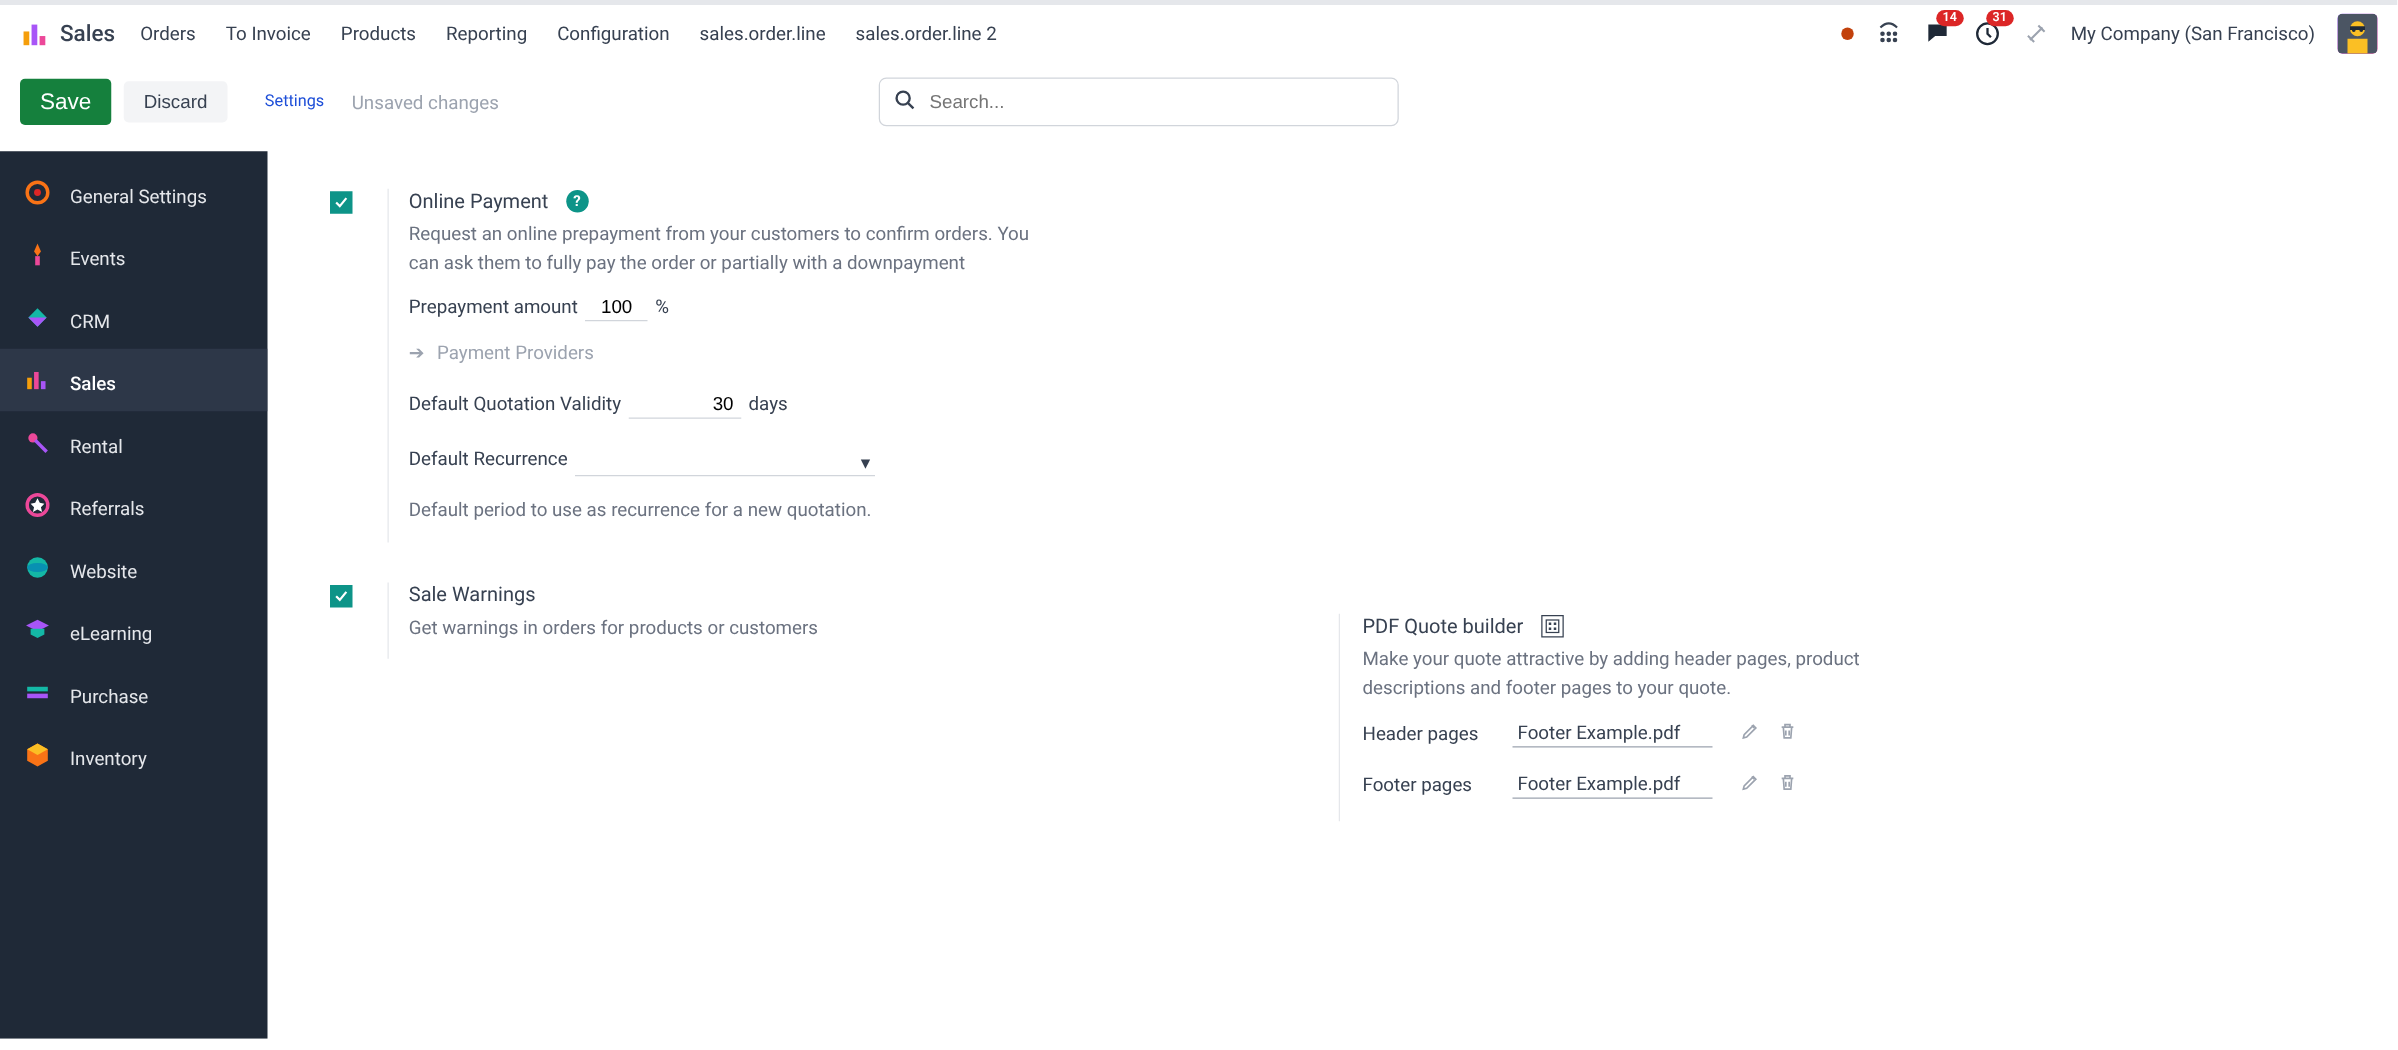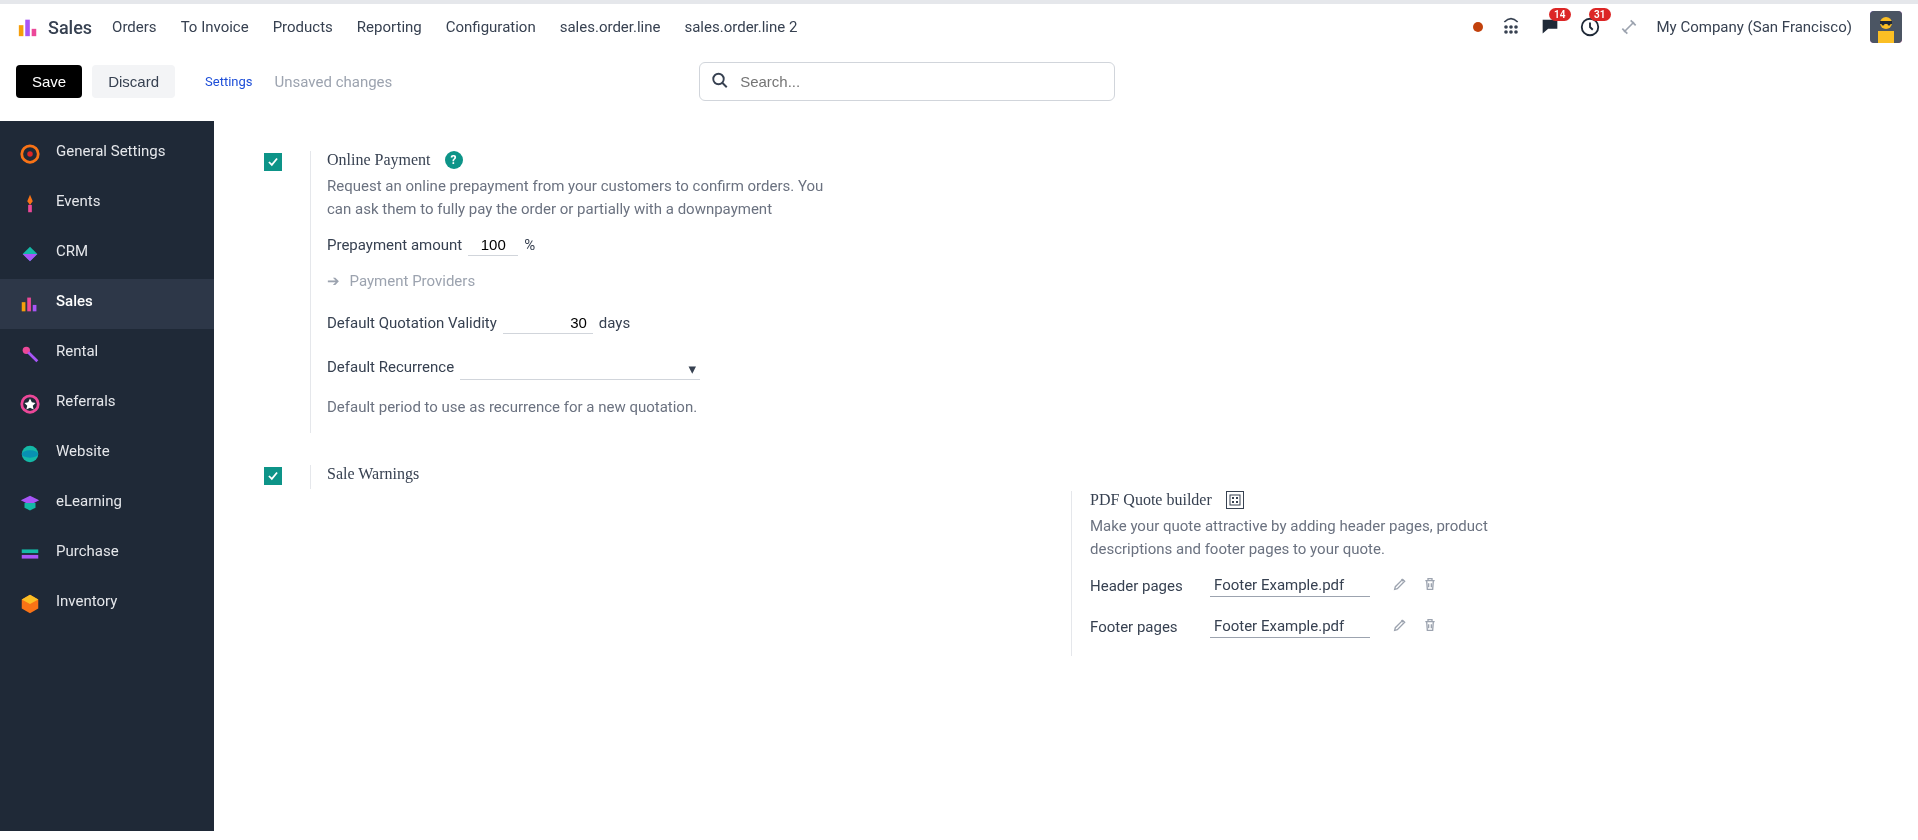--- a/index.html
+++ b/index.html
@@ -14,45 +14,45 @@
 .nav-link { color: #374151; font-size: 15px; cursor: pointer; }
 .navbar-right { margin-left: auto; display: flex; align-items: center; gap: 18px; }
 .status-dot { width: 10px; height: 10px; border-radius: 50%; background: #c2410c; }
 .icon-btn { position: relative; cursor: pointer; color: #374151; display:flex; align-items:center; }
 .badge { position: absolute; top: -8px; right: -10px; background: #dc2626; color: #fff; font-size: 10px; padding: 1px 5px; border-radius: 10px; font-weight: 600; }
 .company-name { font-size: 15px; color: #374151; }
 .avatar { width: 32px; height: 32px; border-radius: 4px; background: linear-gradient(135deg,#8b5cf6,#ec4899); display:flex; align-items:center; justify-content:center; overflow:hidden; }
 
 
 .action-bar { display: flex; align-items: center; padding: 12px 16px 20px 16px; gap: 10px; }
-.btn-save { background: #000000; color: #fff; border: none; padding: 8px 16px; font-size: 15px; border-radius: 4px; cursor: pointer; }
+.btn-save { background: #15803d; color: #fff; border: none; padding: 8px 16px; font-size: 18px; border-radius: 4px; cursor: pointer; }
 .btn-discard { background: #f3f4f6; color: #374151; border: none; padding: 8px 16px; font-size: 15px; border-radius: 4px; cursor: pointer; }
 .breadcrumb-title { font-size: 13px; color: #1d4ed8; margin-left: 20px; }
 .unsaved { color: #9ca3af; font-size: 15px; margin-left: 12px; }
 .search-wrap { margin-left: auto; margin-right: auto; width: 416px; position: relative; }
 .search-input { width: 100%; padding: 10px 12px 10px 40px; border: 1px solid #d1d5db; border-radius: 6px; font-size: 15px; outline: none; }
 .search-icon { position: absolute; left: 12px; top: 50%; transform: translateY(-50%); color: #6b7280; }
 .spacer-right { width: 480px; }
 
 
 .content-wrap { display: flex; height: calc(100vh - 130px); }
 .sidebar { width: 214px; background: #1f2937; color: #e5e7eb; overflow-y: auto; padding-top: 8px; flex-shrink: 0; }
-.sidebar-item { display: flex; align-items: flex-start; gap: 14px; padding: 13px 18px; cursor: pointer; font-size: 15px; }
+.sidebar-item { display: flex; align-items: flex-end; gap: 14px; padding: 13px 18px; cursor: pointer; font-size: 15px; }
 .sidebar-item.active { background: #2d3748; color: #fff; font-weight: 500; }
 .sidebar-icon { width: 24px; height: 24px; display: flex; align-items: center; justify-content: center; flex-shrink: 0; }
 
 .main { flex: 1; overflow-y: auto; padding: 30px 40px 30px 50px; }
 .settings-columns { display: flex; gap: 0; }
 .col { flex: 1; min-width: 0; }
 
 .setting-block { display: flex; gap: 16px; margin-bottom: 32px; padding-right: 20px; }
 .setting-check-col { width: 30px; flex-shrink: 0; padding-top: 2px; }
 .setting-body { flex: 1; border-left: 1px solid #e5e7eb; padding-left: 16px; }
 .setting-title-row { display: flex; align-items: center; gap: 14px; margin-bottom: 6px; }
-.setting-title { font-size: 16px; color: #374151; font-weight: 400; font-family: Liberation Serif, serif; }
+.setting-title { font-size: 16px; color: #374151; font-weight: 400; }
 .setting-desc { color: #6b7280; font-size: 15px; margin-bottom: 14px; line-height: 1.5; max-width: 520px; }
 .help-icon { width: 18px; height: 18px; border-radius: 50%; background: #0d9488; color: #fff; display: inline-flex; align-items: center; justify-content: center; font-size: 12px; font-weight: bold; cursor: pointer; }
 
 .checkbox-custom { width: 18px; height: 18px; background: #0d9488; display: flex; align-items: center; justify-content: center; cursor: pointer; }
 .checkbox-custom svg { stroke: #fff; }
 
 .field-row { display: flex; align-items: baseline; gap: 6px; margin-bottom: 16px; font-size: 15px; }
 .field-label { color: #374151; }
 .field-input { border: none; border-bottom: 1px solid #d1d5db; padding: 2px 6px; width: 50px; text-align: center; font-size: 15px; outline: none; }
 .field-input-wide { width: 90px; text-align: right; }
@@ -304,20 +304,21 @@
             <div class="checkbox-custom">
               <svg width="14" height="14" viewBox="0 0 24 24" fill="none" stroke-width="3">
                   <path d="M5 12l5 5 9-11"></path>
                 </svg>
             </div>
           </div>
           <div class="setting-body">
             <div class="setting-title-row">
               <span class="setting-title">Sale Warnings</span>
             </div>
+            <div class="setting-desc">Get warnings in orders for products or customers</div>
           </div>
         </div>
       </div>
 
       <div class="col col-right">
         <div style="height: 340px;"></div>
 
         <div class="setting-block">
           <div class="setting-body">
             <div class="setting-title-row">

